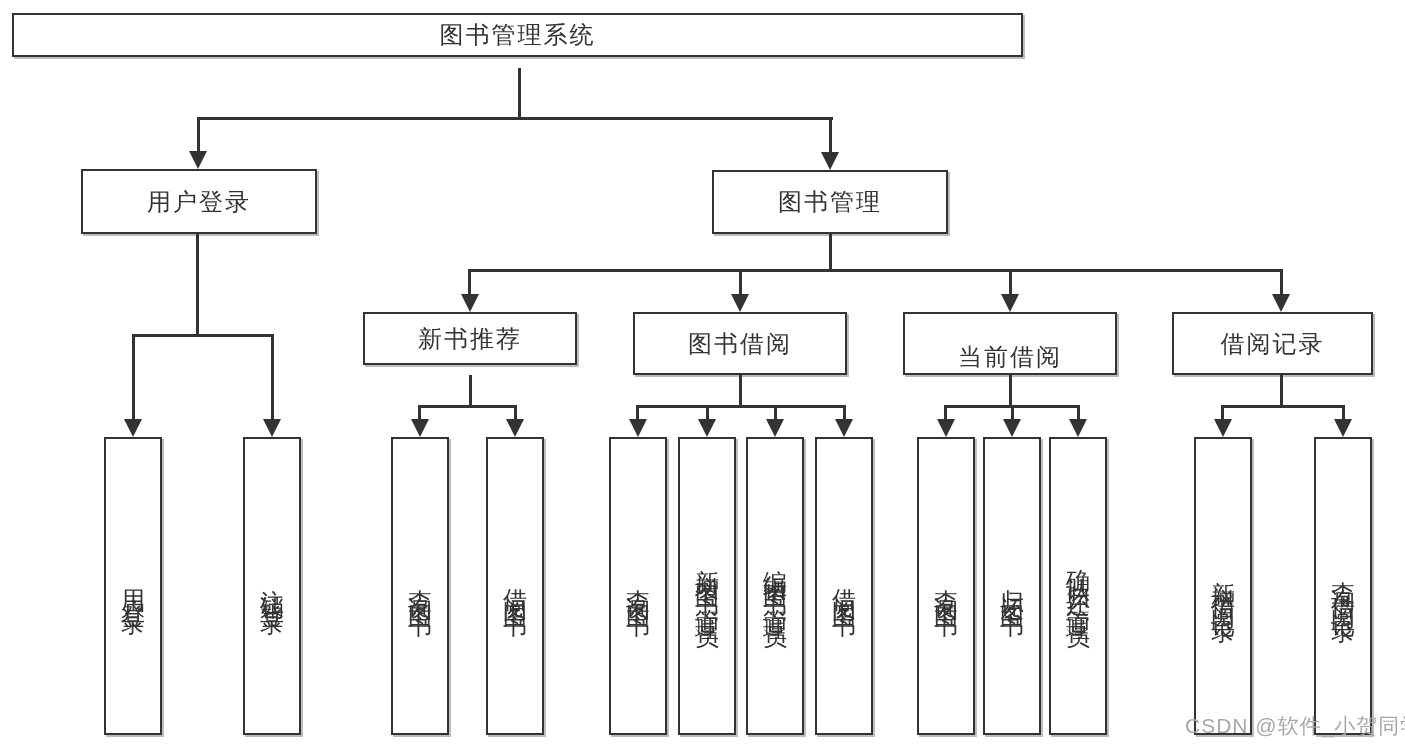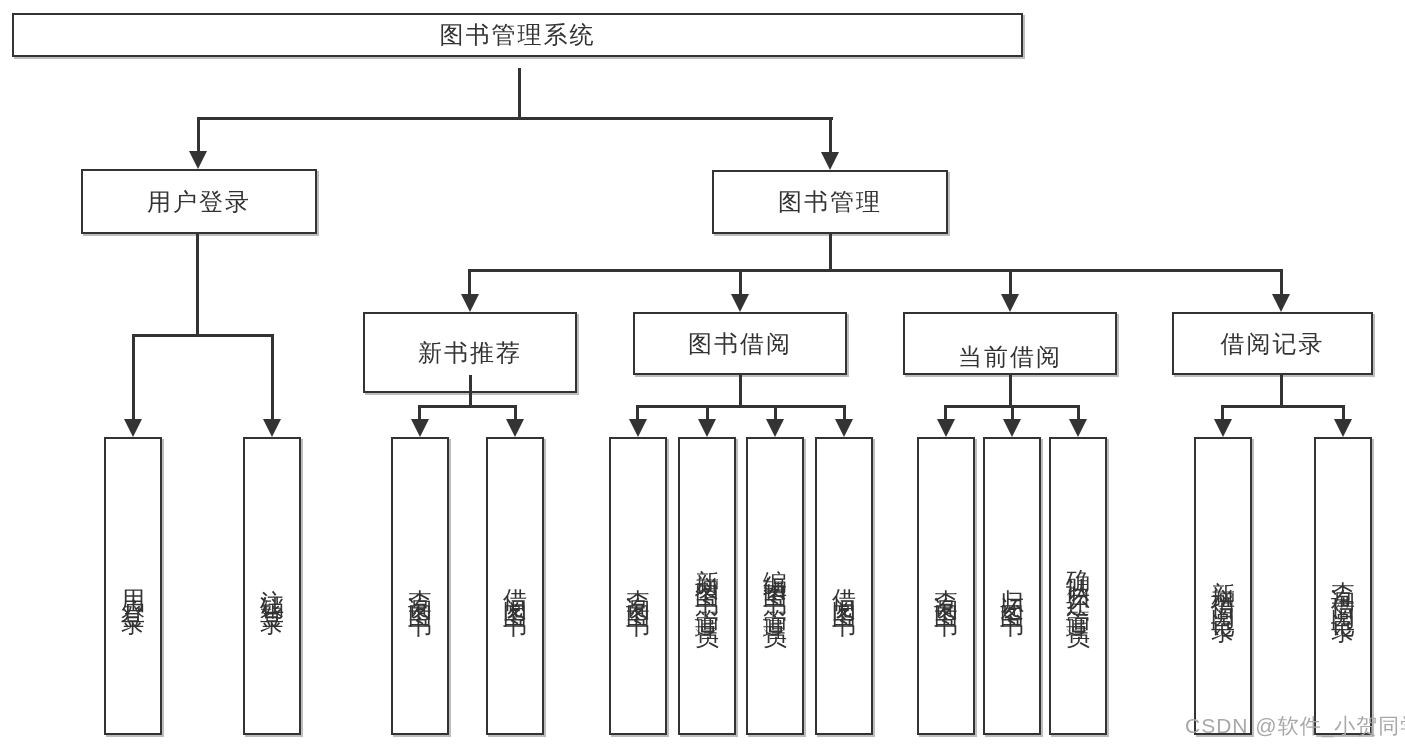--- a/index.html
+++ b/index.html
@@ -45,21 +45,21 @@
   </div>
 
   <div class="node" style="left:81px; top:169px; width:236px; height:65px;">
     <span>用户登录</span>
   </div>
 
   <div class="node" style="left:712px; top:170px; width:236px; height:64px;">
     <span>图书管理</span>
   </div>
 
-  <div class="node" style="left:363px; top:312px; width:214px; height:81px;">
+  <div class="node" style="left:363px; top:312px; width:214px; height:53px;">
     <span>新书推荐</span>
   </div>
 
   <div class="node" style="left:633px; top:312px; width:214px; height:63px;text-align:right;">
     <span>图书借阅</span>
   </div>
 
   <div class="node" style="left:903px; top:312px; width:214px; height:63px;align-items:flex-end;">
     <span>当前借阅</span>
   </div>

